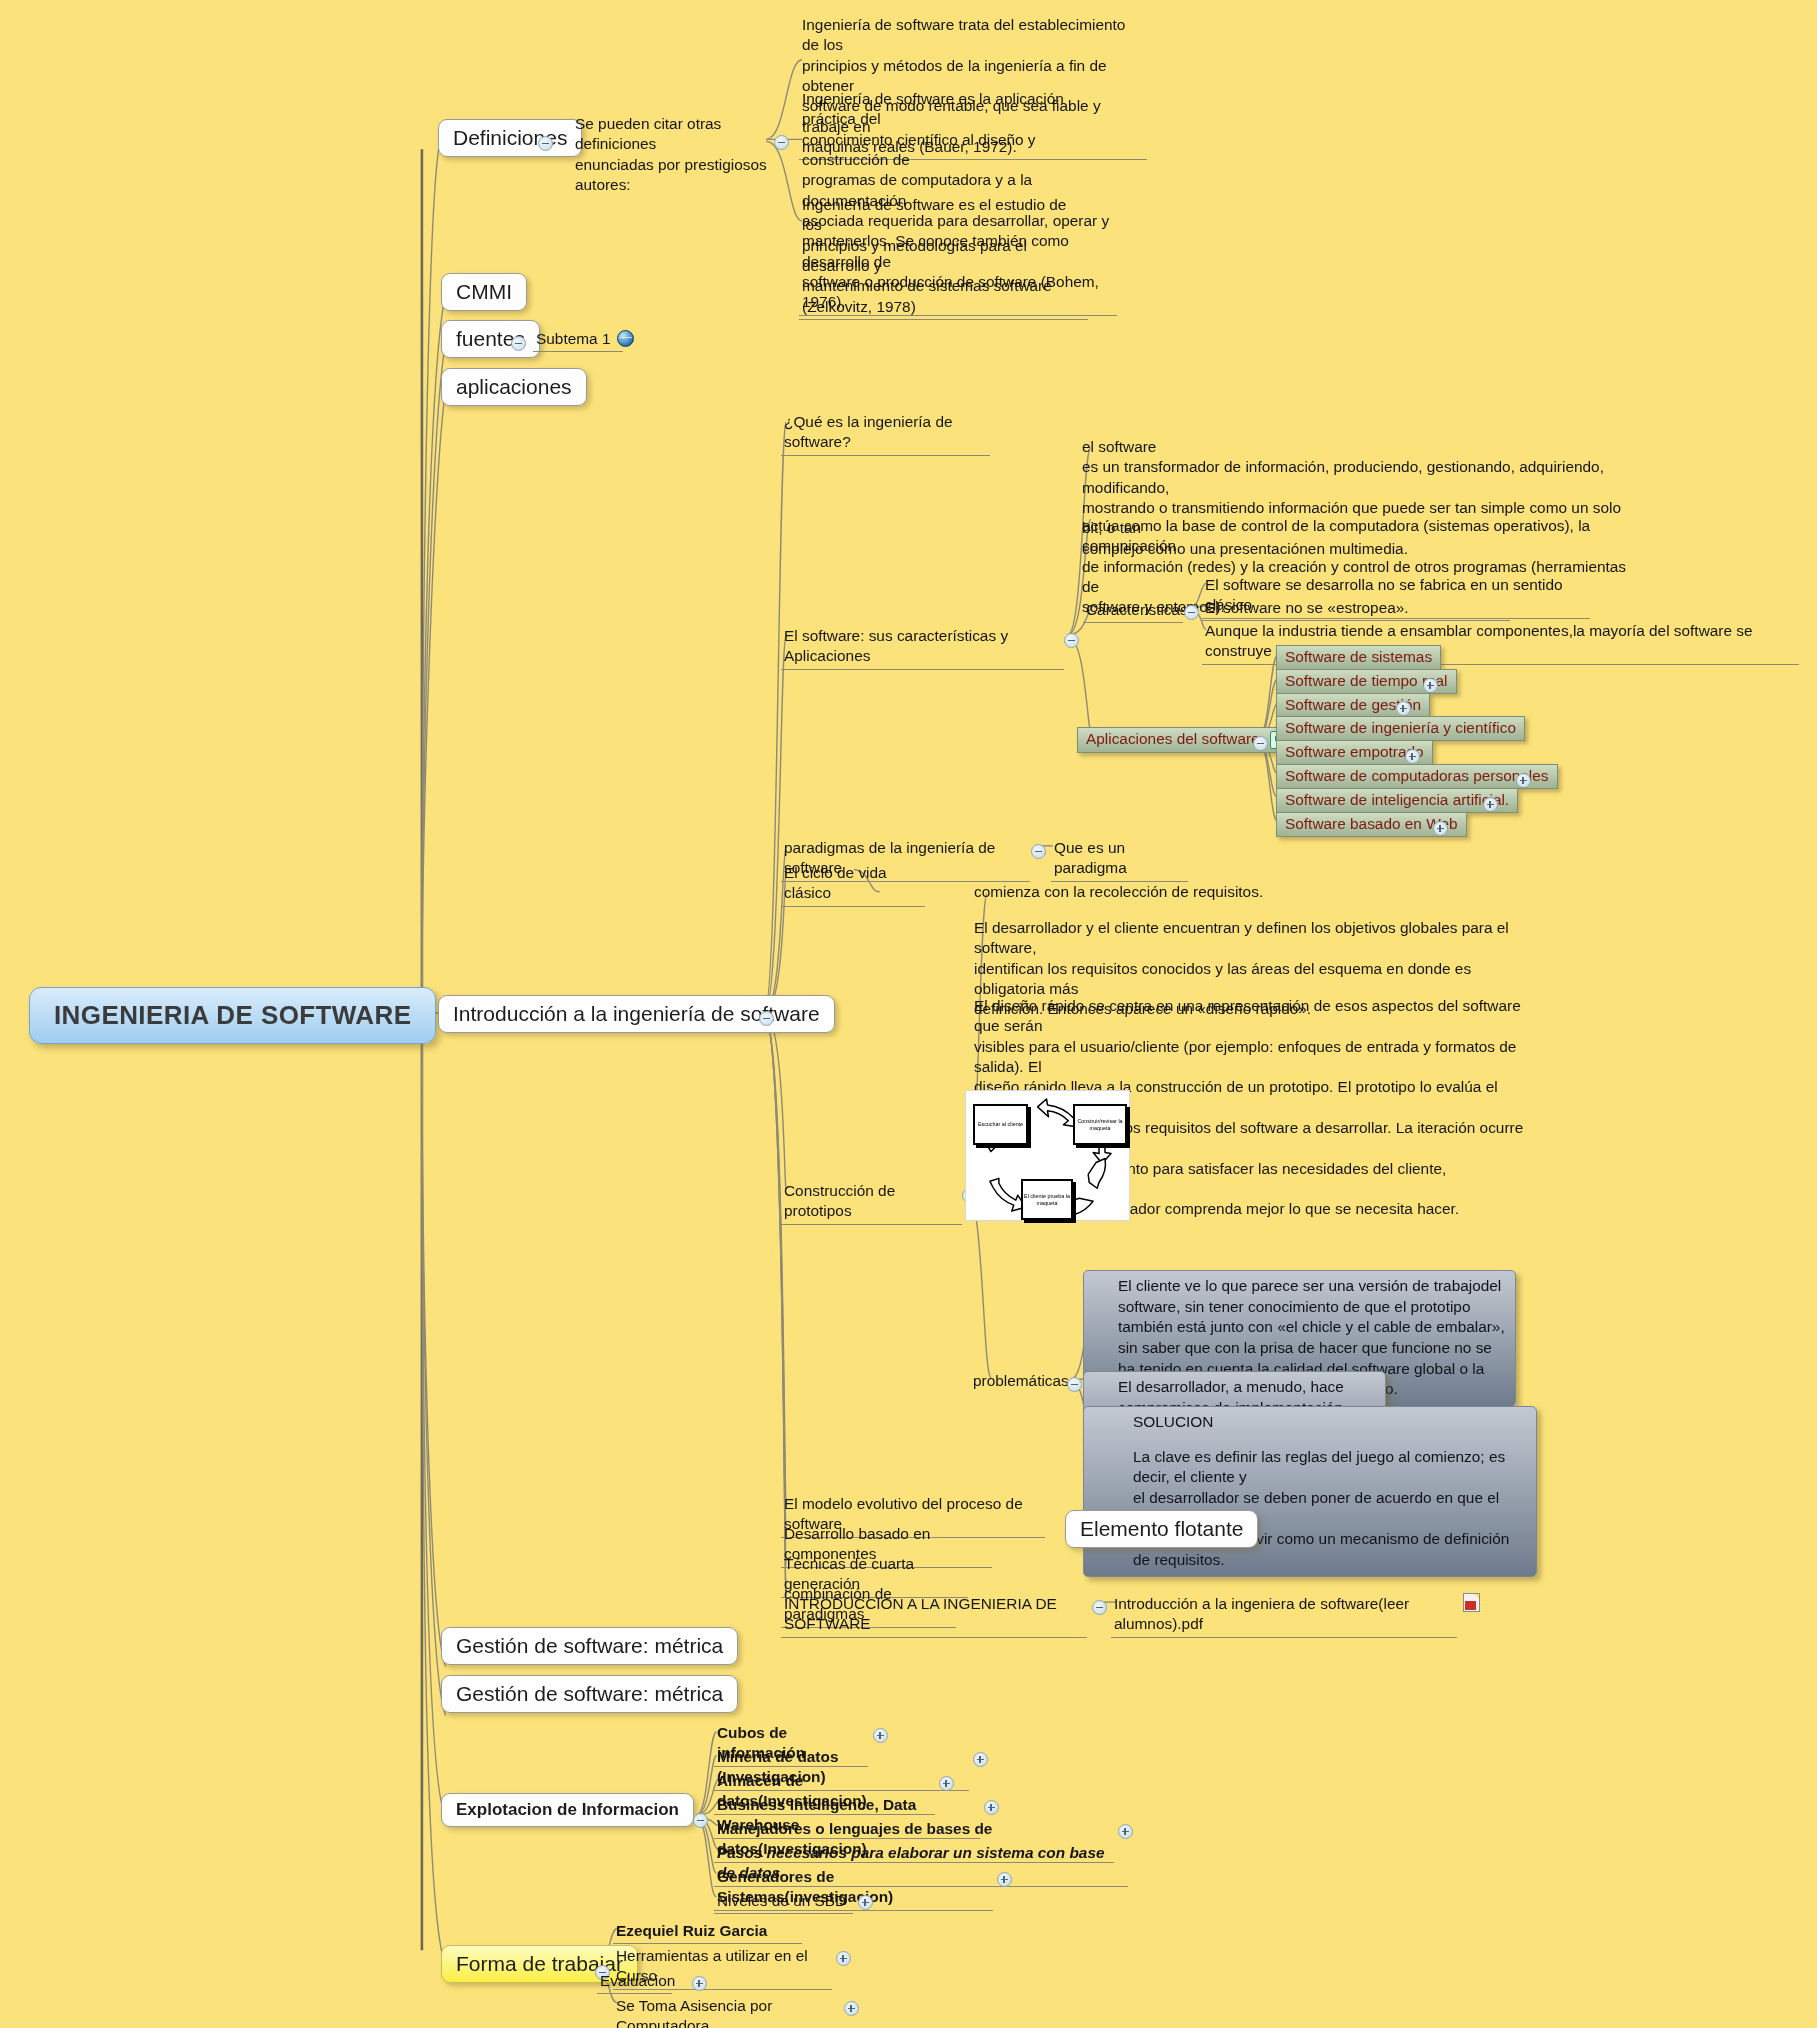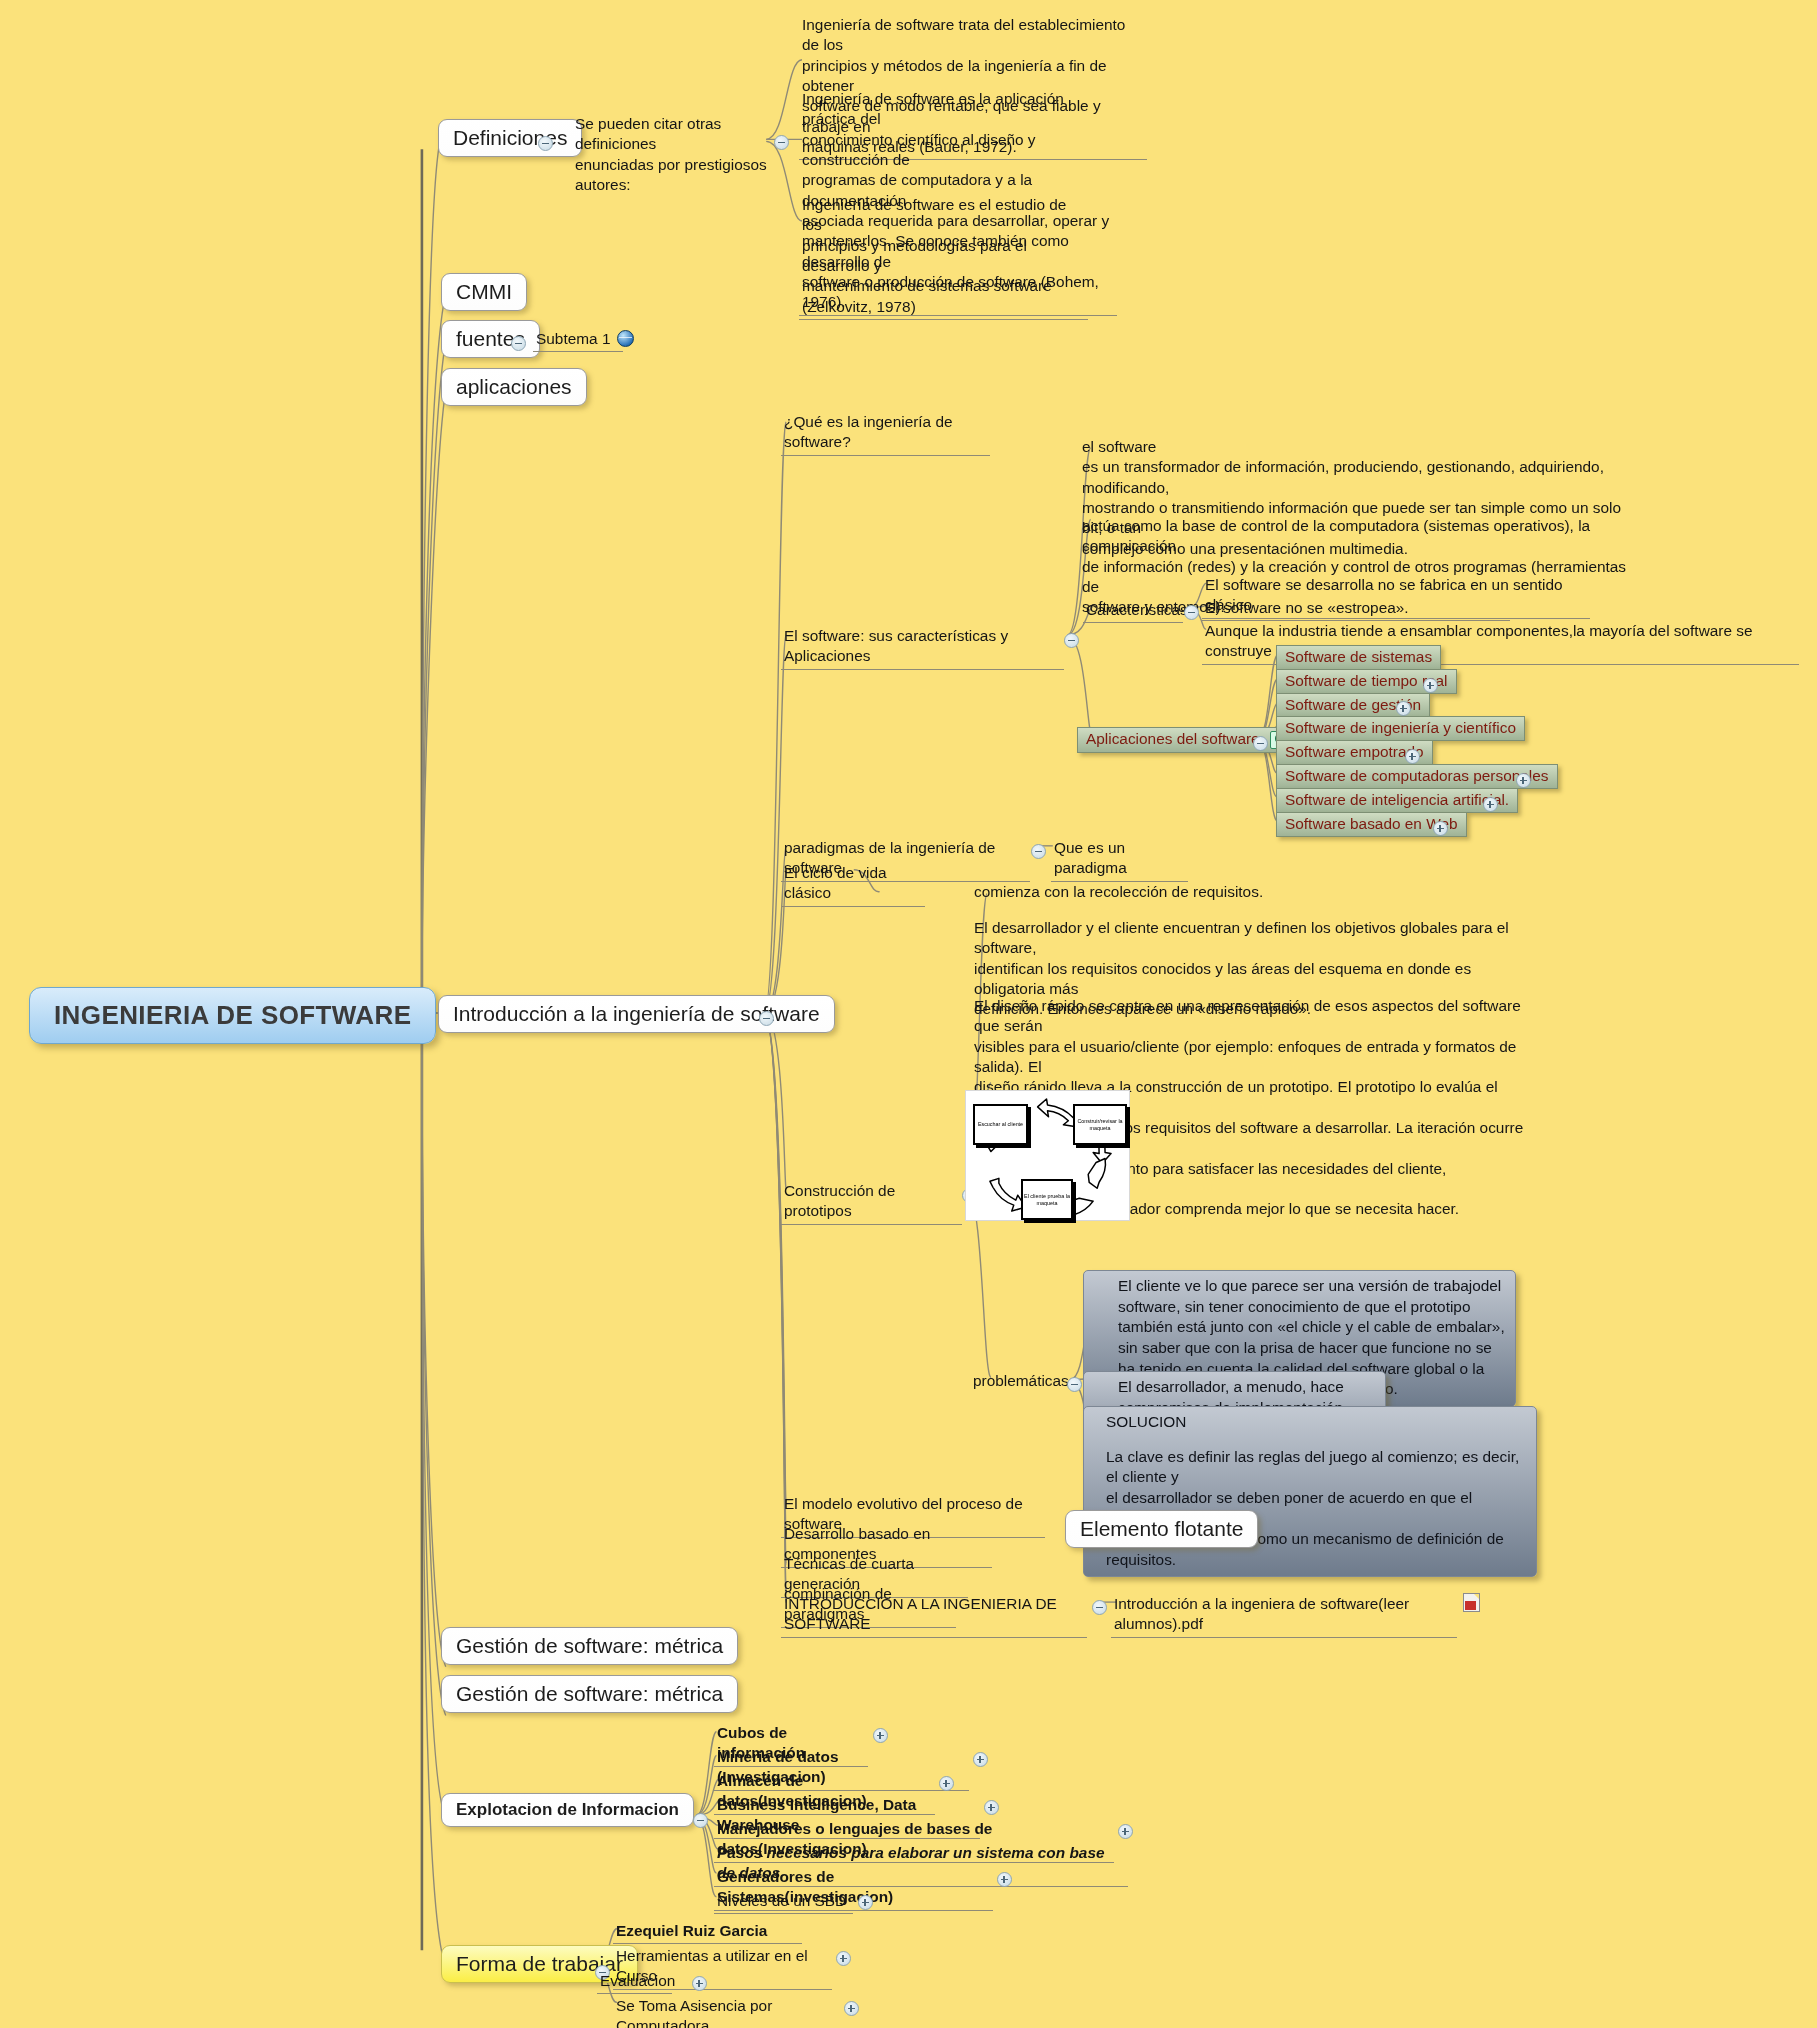--- a/index.html
+++ b/index.html
@@ -377,21 +377,21 @@
 
   <div class="node numrow" style="left:1083px;top:1371px;width:303px;">
     <span class="num">2.</span>
     <div class="greybox" style="flex:1;margin-left:-25px;padding-left:34px;">El desarrollador, a menudo, hace compromisos
 de implementación para hacer que el prototipo
 funcione rápidamente.</div>
   </div>
 
   <div class="node numrow" style="left:1083px;top:1406px;width:454px;align-items:flex-start;">
     <span class="num" style="margin-top:43px;">3.</span>
-    <div class="greybox" style="flex:1;margin-left:-25px;padding-left:22px;">
+    <div class="greybox" style="flex:1;margin-left:-25px;padding-left:49px;">
       <div style="margin-bottom:14px;">SOLUCION</div>
       <div style="white-space:pre-wrap;">La clave es definir las reglas del juego al comienzo; es decir, el cliente y
 el desarrollador se deben poner de acuerdo en que el prototipo se
 construyapara servir como un mecanismo de definición de requisitos.</div>
     </div>
   </div>
 
   <div class="node txt u" style="left:781px;top:1493px;width:264px;">El modelo evolutivo del proceso de software</div>
   <div class="node txt u" style="left:781px;top:1523px;width:211px;">Desarrollo basado en componentes</div>
   <div class="node txt u" style="left:781px;top:1553px;width:187px;">Técnicas de cuarta generación</div>

